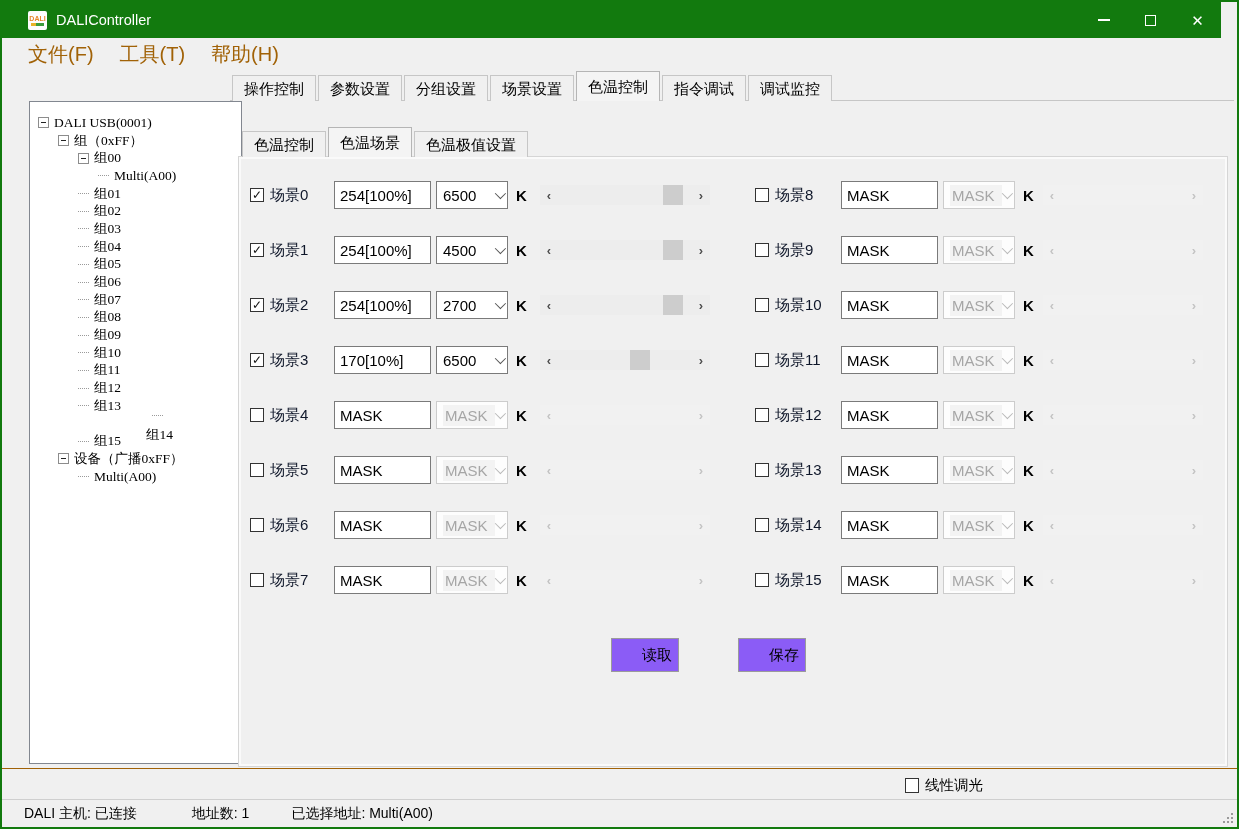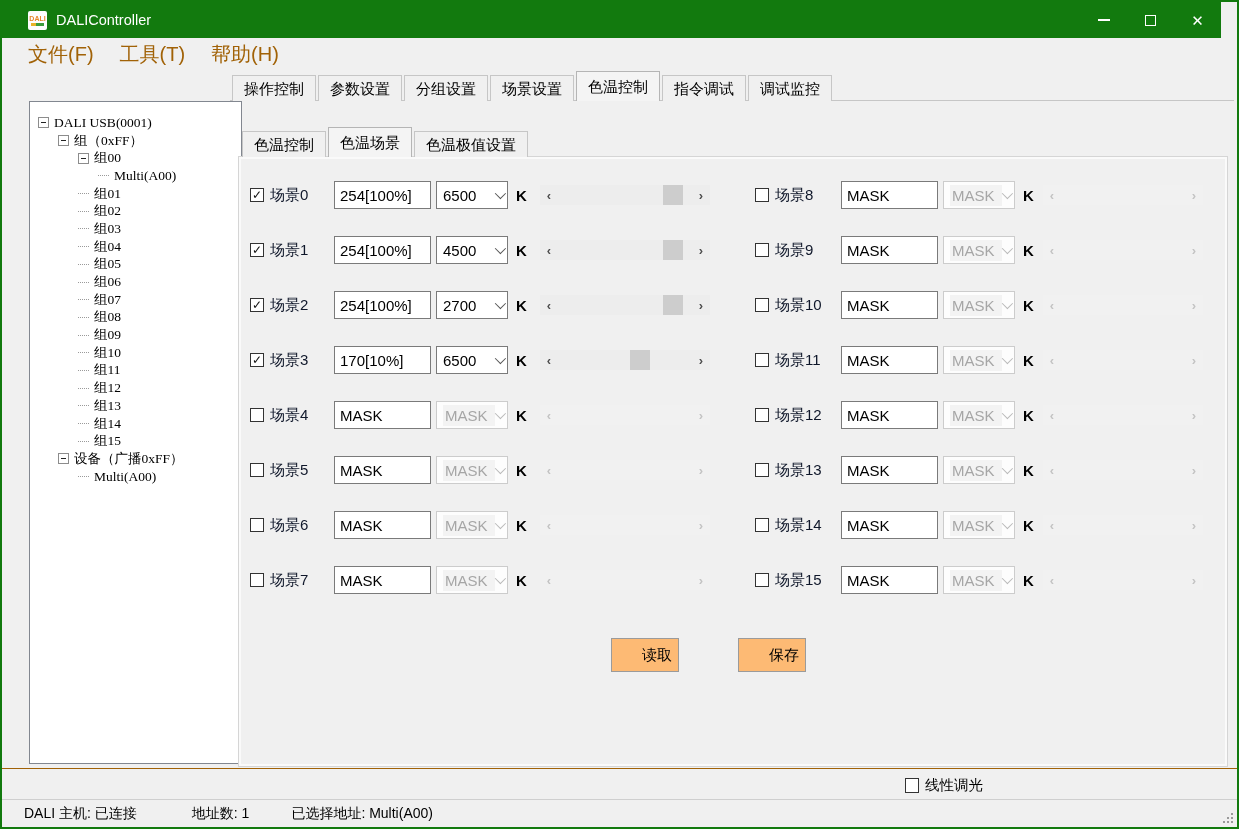--- a/index.html
+++ b/index.html
@@ -88,21 +88,21 @@
   .col-right .h-scroll { width:160px; }
   .sb-arrow { width:18px; height:20px; display:flex; align-items:center;
     justify-content:center; font-size:13px; color:#4d4d4d; font-weight:bold; }
   .sb-track { flex:1; position:relative; }
   .sb-thumb { position:absolute; top:0; width:20px; height:20px; background:#cdcdcd; }
   .h-scroll.disabled { background:#f1f1f1; }
   .h-scroll.disabled .sb-arrow { color:#c3c3c3; }
 
   
   .action-row { position:absolute; left:0; top:481px; width:100%; }
-  .btn { position:absolute; width:68px; height:34px; background:#fdba74;
+  .btn { position:absolute; width:68px; height:34px; background:#8b5cf6;
     border:1px solid #9b9b9b; font-size:15px; color:#000; text-align:center;
     line-height:32px;padding-left:24px; }
   .btn-read { left:372px; }
   .btn-save { left:499px; }
 
   
   .footer { position:absolute; left:0; right:0; top:766px; height:33px;
     border-top:1px solid #a16207; background:#f0f0f0; }
   .footer-check { position:absolute; left:903px; top:7px; display:flex;
     align-items:center; }
@@ -215,21 +215,21 @@
         <span>组11</span>
       </div>
       <div class="tree-item" style="padding-left: 48px;">
         <span class="stub"></span>
         <span>组12</span>
       </div>
       <div class="tree-item" style="padding-left: 48px;">
         <span class="stub"></span>
         <span>组13</span>
       </div>
-      <div class="tree-item" style="padding-left: 48px;">
+      <div class="tree-item" style="padding-left: 48px; flex-direction: column;">
         <span class="stub"></span>
         <span>组14</span>
       </div>
       <div class="tree-item" style="padding-left: 48px;">
         <span class="stub"></span>
         <span>组15</span>
       </div>
       <div class="tree-item" style="padding-left: 28px;">
         <span class="expander"></span>
         <span>设备（广播0xFF）</span>

